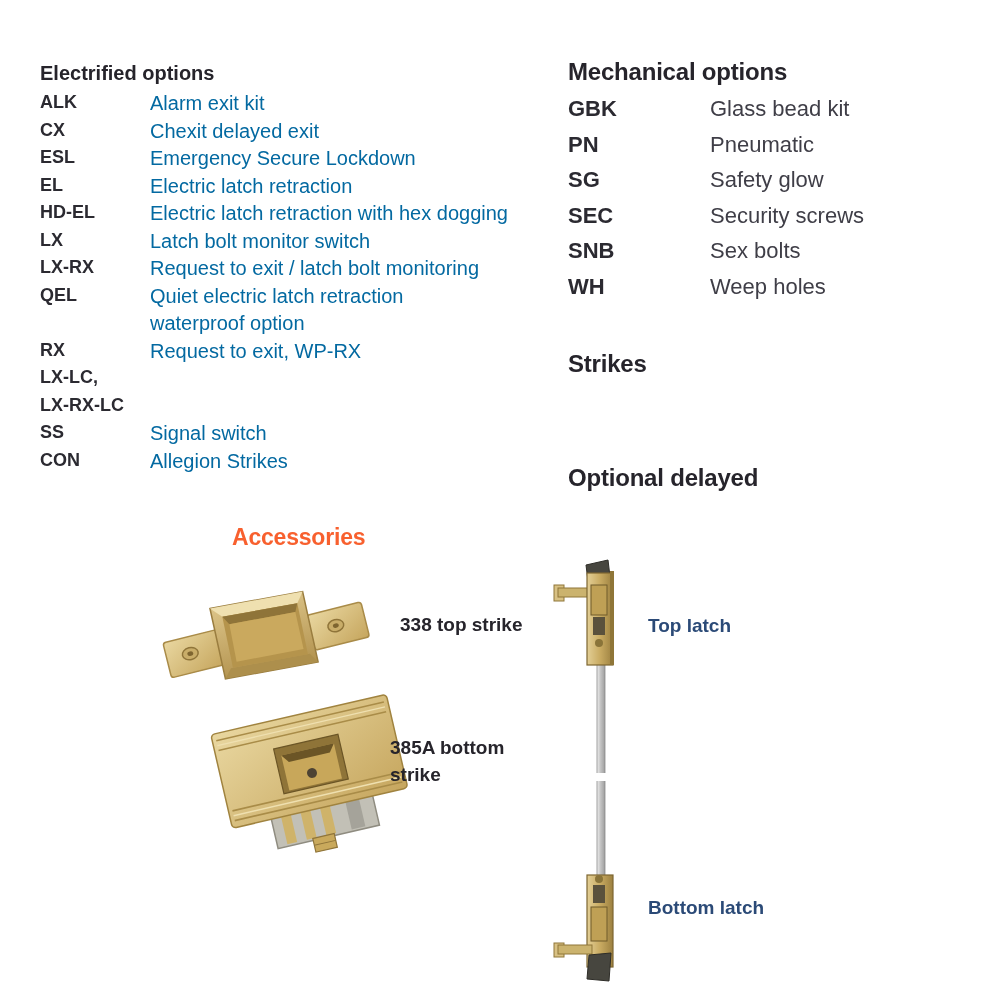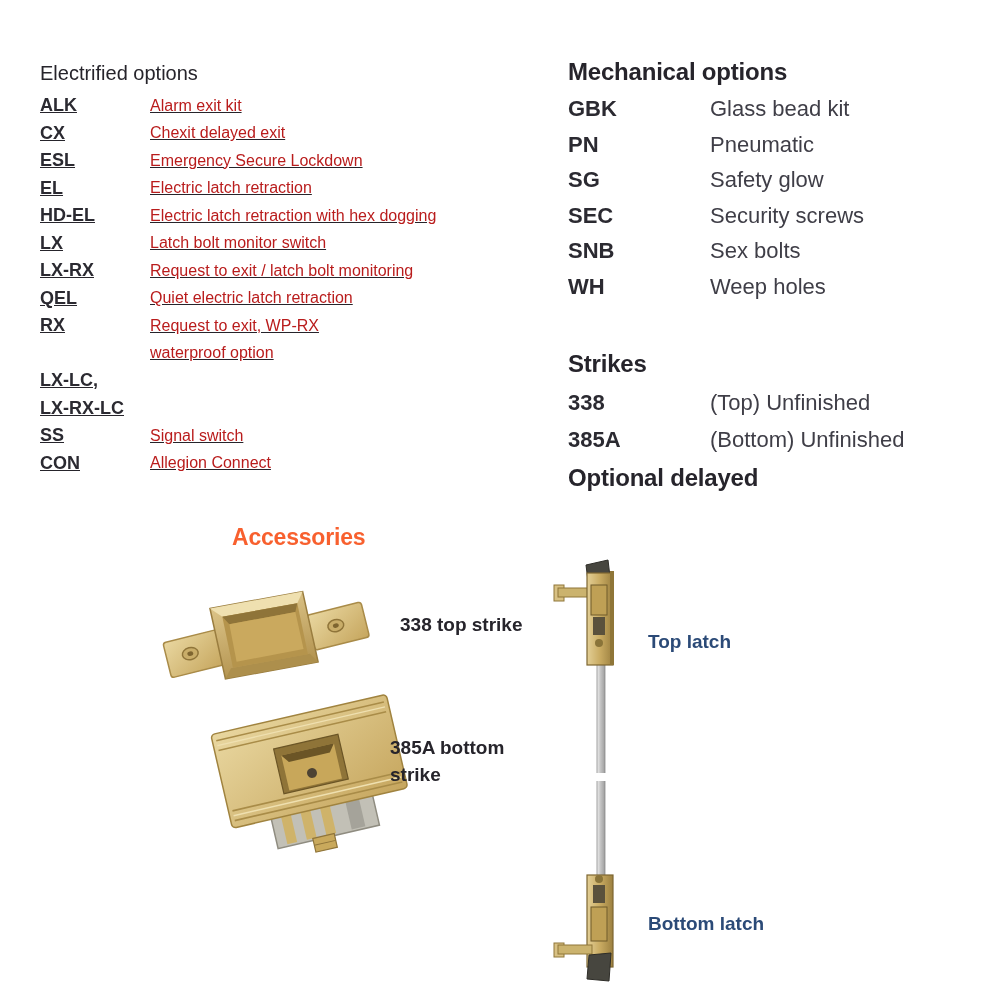--- a/index.html
+++ b/index.html
@@ -3,38 +3,38 @@
 <meta charset="utf-8">
 <style>
   html,body{margin:0;padding:0;background:#ffffff;}
   #page{
     position:relative;width:1000px;height:1000px;background:#ffffff;overflow:hidden;
     font-family:"Liberation Sans",sans-serif;color:#26242b;
   }
   .abs{position:absolute;}
   .h-orange{color:#f8602e;font-weight:700;font-size:26px;letter-spacing:-0.2px;}
   .h-dark{color:#26242b;font-weight:700;font-size:24px;letter-spacing:-0.2px;}
-  .h-sub{color:#26242b;font-weight:400;font-size:20px;}
+  .h-sub{color:#26242b;font-weight:700;font-size:20px;}
   
   .etable{left:40px;top:92px;width:500px;}
-  .etable .line{display:flex;height:27.5px;align-items:center;text-decoration:underline;}
+  .etable .line{display:flex;height:27.5px;align-items:flex-start;}
   .etable .code{width:110px;font-weight:700;font-size:18px;color:#2b2a31;flex:none;}
-  .etable .desc{font-size:16px;color:#b91c1c;}
+  .etable .desc{font-size:20px;color:#0369a1;}
   
   .mtable{left:568px;top:96px;width:420px;}
   .mtable .line{display:flex;height:35.5px;align-items:flex-start;}
   .mtable .code{width:142px;font-weight:700;font-size:22px;color:#2b2a31;flex:none;}
   .mtable .desc{font-size:22px;color:#3f3e47;}
   
   .stable{left:568px;top:390px;width:420px;}
   .stable .line{display:flex;height:37px;align-items:flex-start;}
   .stable .code{width:142px;font-weight:700;font-size:22px;color:#2b2a31;flex:none;}
   .stable .desc{font-size:22px;color:#3f3e47;}
   .caption{font-weight:700;font-size:19px;color:#26242b;line-height:27px;}
-  .latchlabel{font-weight:700;font-size:19px;color:#2b4a77;margin-top:16px;}
+  .latchlabel{font-weight:700;font-size:19px;color:#2b4a77;}
   svg{display:block;}
 </style>
 </head>
 <body>
 
 <div id="page">
 
 
   <div class="abs h-sub" style="left:40px;top:62px;">Electrified options</div>
 
@@ -65,42 +65,42 @@
       </div>
     <div class="line">
         <span class="code">LX-RX</span>
         <span class="desc">Request to exit / latch bolt monitoring</span>
       </div>
     <div class="line">
         <span class="code">QEL</span>
         <span class="desc">Quiet electric latch retraction</span>
       </div>
     <div class="line">
+        <span class="code"></span>
+        <span class="desc">waterproof option</span>
+      </div>
+    <div class="line">
         <span class="code">RX</span>
         <span class="desc">Request to exit, WP-RX</span>
       </div>
     <div class="line">
-        <span class="code"></span>
-        <span class="desc">waterproof option</span>
-      </div>
-    <div class="line">
         <span class="code">LX-LC,</span>
         <span class="desc"></span>
       </div>
     <div class="line">
         <span class="code">LX-RX-LC</span>
         <span class="desc"></span>
       </div>
     <div class="line">
         <span class="code">SS</span>
         <span class="desc">Signal switch</span>
       </div>
     <div class="line">
         <span class="code">CON</span>
-        <span class="desc">Allegion Connect</span>
+        <span class="desc">Allegion Strikes</span>
       </div>
   </div>
 
   <div class="abs mtable">
     <div class="line">
         <span class="code">GBK</span>
         <span class="desc">Glass bead kit</span>
       </div>
     <div class="line">
         <span class="code">PN</span>
@@ -121,30 +121,20 @@
     <div class="line">
         <span class="code">WH</span>
         <span class="desc">Weep holes</span>
       </div>
   </div>
 
   <div class="abs h-dark" style="left:568px;top:58px;">Mechanical options</div>
 
   <div class="abs h-dark" style="left:568px;top:350px;">Strikes</div>
 
-  <div class="abs stable">
-    <div class="line">
-        <span class="code">338</span>
-        <span class="desc">(Top) Unfinished</span>
-      </div>
-    <div class="line">
-        <span class="code">385A</span>
-        <span class="desc">(Bottom) Unfinished</span>
-      </div>
-  </div>
 
   <div class="abs h-dark" style="left:568px;top:464px;">Optional delayed</div>
 
   <div class="abs h-orange" style="left:232px;top:524px;font-size:23px;">Accessories</div>
 
   <svg class="abs" style="left:158px;top:568px;" width="215" height="135" viewBox="0 0 215 135" aria-hidden="true">
     <defs>
       <linearGradient id="brass1" x1="0" y1="0" x2="1" y2="1">
         <stop offset="0" stop-color="#e9d7a0"></stop>
           <stop offset="1" stop-color="#c6a65e"></stop>

